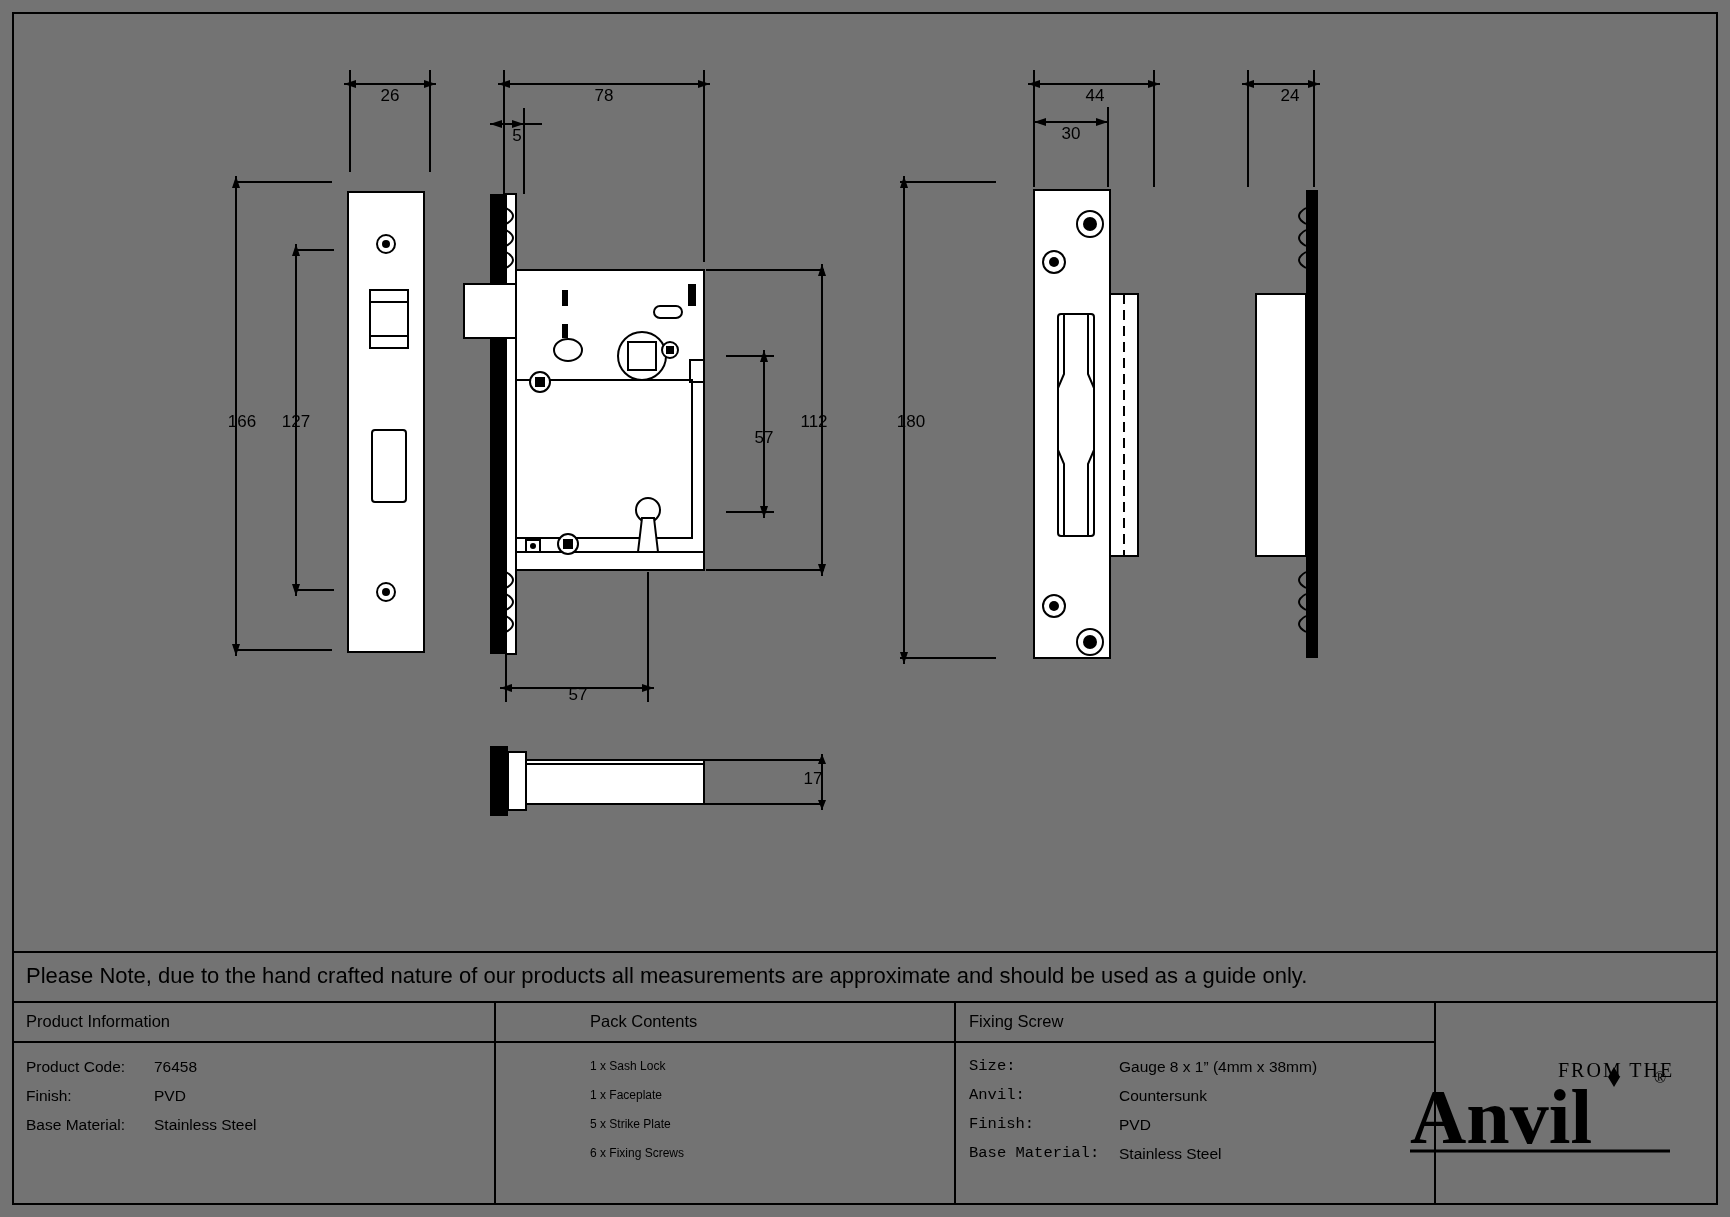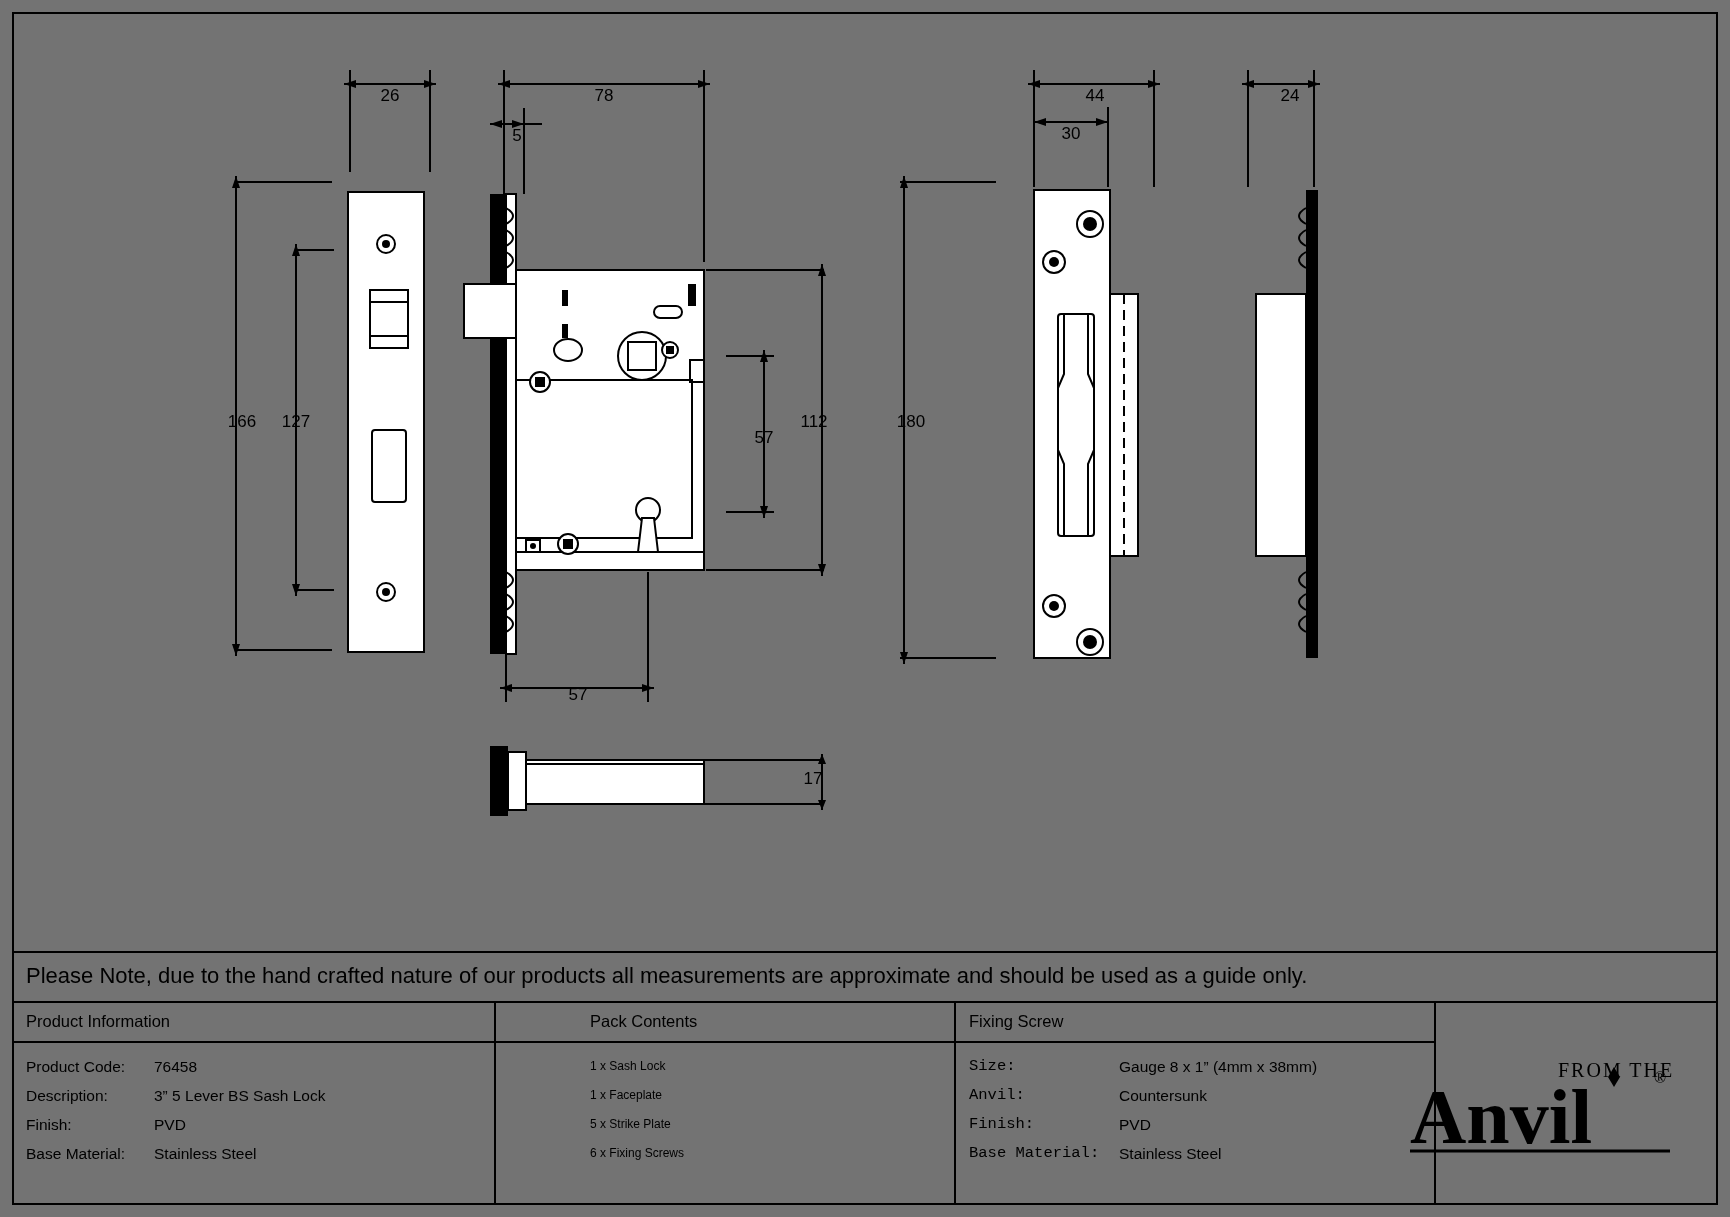--- a/index.html
+++ b/index.html
@@ -235,24 +235,20 @@
   <div class="tables">
 
     <div class="col c1">
       <div class="colhead">Product Information</div>
       <div class="colbody">
         <div class="kv">
           <span class="k">Product Code:</span>
           <span class="v">76458</span>
         </div>
         <div class="kv">
-          <span class="k">Description:</span>
-          <span class="v">3” 5 Lever BS Sash Lock</span>
-        </div>
-        <div class="kv">
           <span class="k">Finish:</span>
           <span class="v">PVD</span>
         </div>
         <div class="kv">
           <span class="k">Base Material:</span>
           <span class="v">Stainless Steel</span>
         </div>
       </div>
     </div>
 

